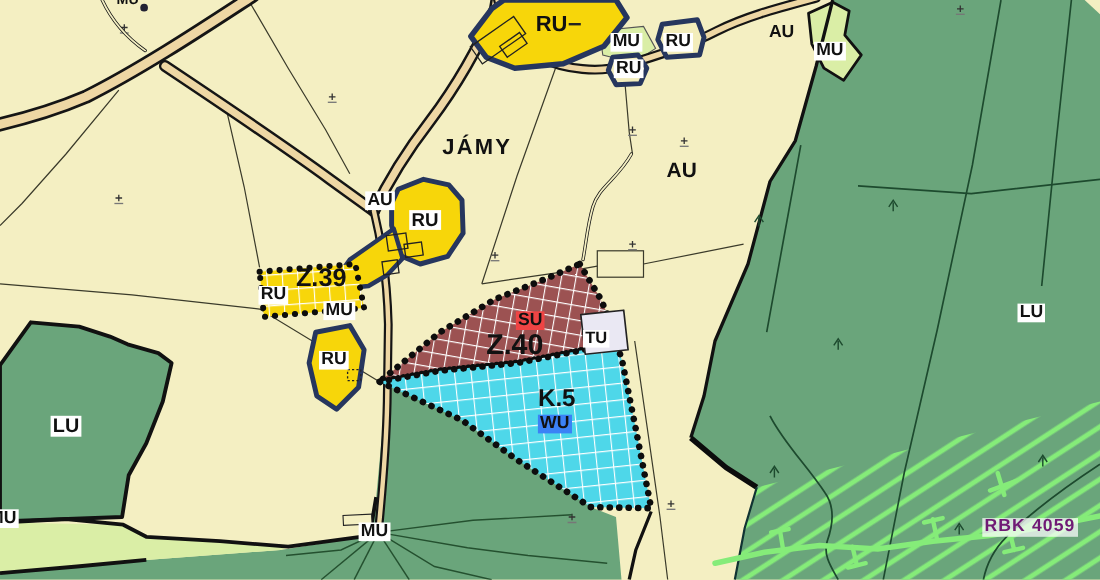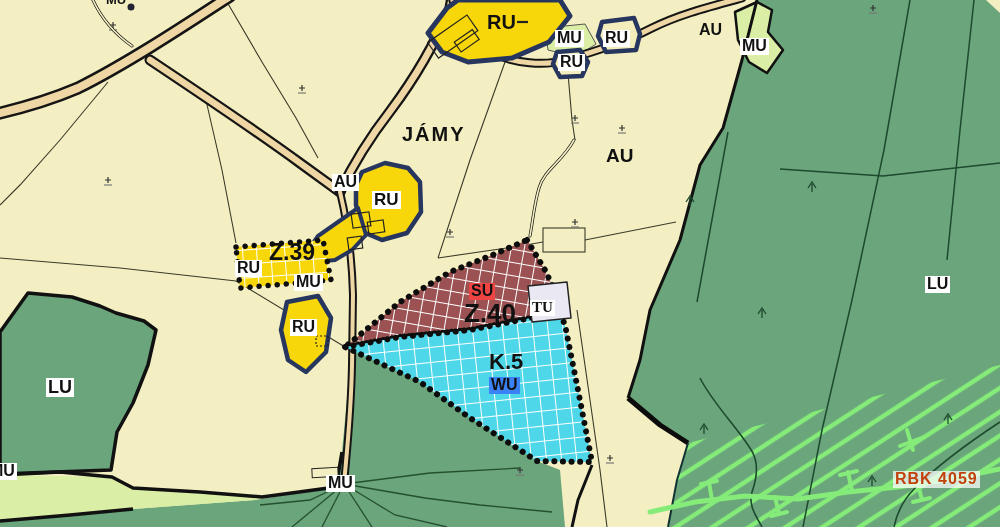--- a/index.html
+++ b/index.html
@@ -178,22 +178,22 @@
 <div class="maplabel" style="left: 697px; top: 22px; font-size: 16px;">AU</div>
 <div class="maplabel" style="left: 740px; top: 38px; font-size: 16px; background: rgb(255, 255, 255);">MU</div>
 <div class="maplabel" style="left: 604px; top: 146px; font-size: 19px;">AU</div>
 <div class="maplabel" style="left: 332px; top: 174px; font-size: 16px; background: rgb(255, 255, 255);">AU</div>
 <div class="maplabel" style="left: 372px; top: 191px; font-size: 17px; background: rgb(255, 255, 255);">RU</div>
 <div class="maplabel" style="left: 267px; top: 240px; font-size: 23px;">Z.39</div>
 <div class="maplabel" style="left: 235px; top: 260px; font-size: 16px; background: rgb(255, 255, 255);">RU</div>
 <div class="maplabel" style="left: 294px; top: 274px; font-size: 16px; background: rgb(255, 255, 255);">MU</div>
 <div class="maplabel" style="left: 290px; top: 319px; font-size: 16px; background: rgb(255, 255, 255);">RU</div>
 <div class="maplabel" style="left: 469px; top: 283px; font-size: 16px; background: #ef4444;">SU</div>
-<div class="maplabel" style="left: 440px; top: 300px; font-size: 26px; margin-left: 22px;">Z.40</div>
-<div class="maplabel" style="left: 530px; top: 300px; font-size: 15px; background: rgb(255, 255, 255); font-family: Liberation Serif, serif;">TU</div>
+<div class="maplabel" style="left: 440px; top: 300px; font-size: 26px;">Z.40</div>
+<div class="maplabel" style="left: 530px; top: 300px; font-size: 15px; background: rgb(255, 255, 255);">TU</div>
 <div class="maplabel" style="left: 487px; top: 350px; font-size: 22px;">K.5</div>
 <div class="maplabel" style="left: 489px; top: 377px; font-size: 16px; background: #3b82f6;">WU</div>
 <div class="maplabel" style="left: 46px; top: 378px; font-size: 18px; background: rgb(255, 255, 255);">LU</div>
 <div class="maplabel" style="left: 925px; top: 276px; font-size: 16px; background: rgb(255, 255, 255);">LU</div>
 <div class="maplabel" style="left: 326px; top: 475px; font-size: 16px; background: rgb(255, 255, 255);">MU</div>
 <div class="maplabel" style="left: -12px; top: 463px; font-size: 16px; background: rgb(255, 255, 255);">MU</div>
 <div class="maplabel" style="left: 104px; top: -7px; font-size: 13px;">MU</div>
-<div class="maplabel" style="left: 893px; top: 471px; font-size: 16px; background: rgba(255, 255, 255, 0.72); color: #c2410c; letter-spacing: 1px;">RBK 4059</div>
+<div class="maplabel" style="left: 893px; top: 471px; font-size: 16px; background: rgba(255, 255, 255, 0.72); color: #701a75; letter-spacing: 1px;">RBK 4059</div>
 
 </body></html>

